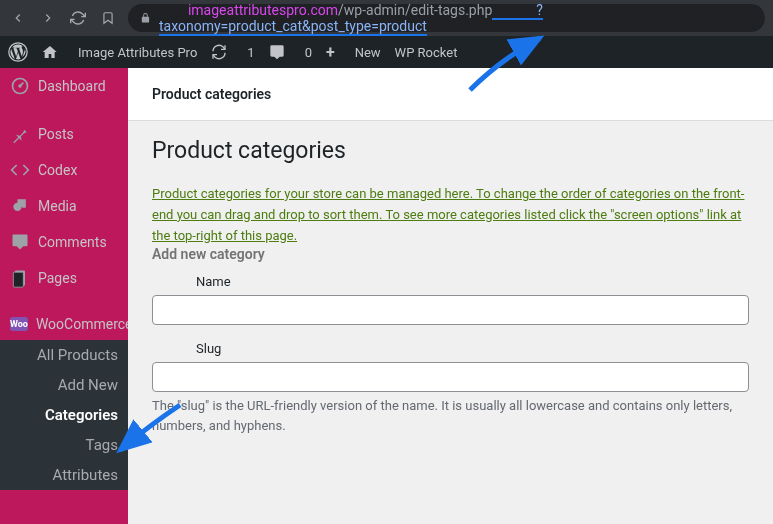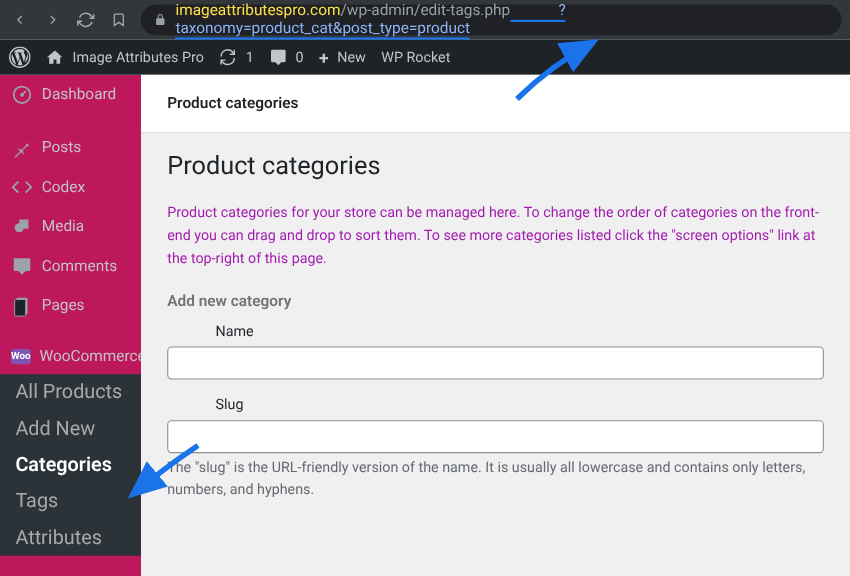--- a/index.html
+++ b/index.html
@@ -1,38 +1,38 @@
 <!DOCTYPE html>
 <html><head>
 <meta charset="utf-8">
 <style>
 * { box-sizing: border-box; margin: 0; padding: 0; }
 body { font-family: -apple-system, BlinkMacSystemFont, "Segoe UI", Roboto, sans-serif; font-size: 13px; background: #f0f0f1; width: 773px; height: 524px; overflow: hidden; }
 .browser-bar { background: #33363b; height: 36px; display: flex; align-items: center; padding: 0 8px; gap: 10px; }
 .nav-btn { color: #a7a9ac; display: flex; align-items: center; justify-content: center; width: 20px; height: 20px; }
 .url-bar { flex: 1; background: #202124; height: 28px; border-radius: 14px; display: flex; align-items: center; padding: 0 12px; gap: 8px; color: #e8eaed; font-size: 14px; }
-.url-domain { color: #fde047; }
+.url-domain { color: #d946ef; margin-left: 29px; }
 .url-path { color: #9aa0a6; }
 .url-hl { color: #8ab4f8; border-bottom: 2px solid #1a73e8; padding-left: 44px; }
 .admin-bar { background: #1d2327; height: 32px; display: flex; align-items: center; padding: 0 8px; gap: 14px; color: #c3c4c7; font-size: 13px; }
-.admin-item { display: flex; align-items: center; gap: 8px; cursor: pointer; }
+.admin-item { display: flex; align-items: center; gap: 20px; cursor: pointer; }
 .main { display: flex; height: calc(524px - 36px - 32px); }
 .sidebar { width: 128px; background: #be185d; color: #c3c4c7; overflow-y: auto; }
 .menu-item { display: flex; align-items: center; gap: 8px; padding: 8px 10px; cursor: pointer; font-size: 14px; }
 .menu-item.current { background: #2271b1; color: #fff; position: relative; }
 .menu-item.current::after { content: ''; position: absolute; right: -8px; top: 50%; margin-top: -8px; border: 8px solid transparent; border-right-color: #f0f0f1; }
 .submenu { background: #2c3338; }
-.submenu .menu-item { padding: 6px 10px 6px 14px; font-size: 18px; color: #a7aaad; }
+.submenu .menu-item { padding: 6px 10px 6px 14px; font-size: 15px; color: #a7aaad; justify-content: flex-end; }
 .submenu .menu-item.sub-current { color: #fff; font-weight: 600; }
 .content { flex: 1; background: #f0f0f1; overflow-y: auto; }
 .content-header { background: #fff; padding: 18px 24px; border-bottom: 1px solid #dcdcde; }
 .content-header h2 { font-size: 14px; font-weight: 600; color: #1d2327; }
 .content-body { padding: 16px 24px; }
 .page-title { font-size: 23px; font-weight: 400; color: #1d2327; margin-bottom: 20px; }
-.intro { font-size: 13px; color: #a21caf; line-height: 1.6; margin-bottom: 20px; }
+.intro { font-size: 13px; color: #4d7c0f; line-height: 1.6; margin-bottom: 0; text-decoration: underline; }
 .form-heading { font-size: 14px; font-weight: 600; color: #737373; margin-bottom: 12px; }
 .form-block { margin-bottom: 16px; }
 .form-label { font-size: 13px; color: #1d2327; display: block; margin-bottom: 6px; margin-left: 44px; }
 .form-input { width: 100%; height: 30px; border: 1px solid #8c8f94; border-radius: 4px; padding: 0 8px; font-size: 14px; background: #fff; }
 .form-help { font-size: 13px; color: #646970; margin-top: 4px; line-height: 1.5; }
 .icon { width: 20px; height: 20px; display: inline-flex; align-items: center; justify-content: center; }
 .arrow { position: absolute; pointer-events: none; z-index: 100; }
 </style>
 </head>
 <body>

